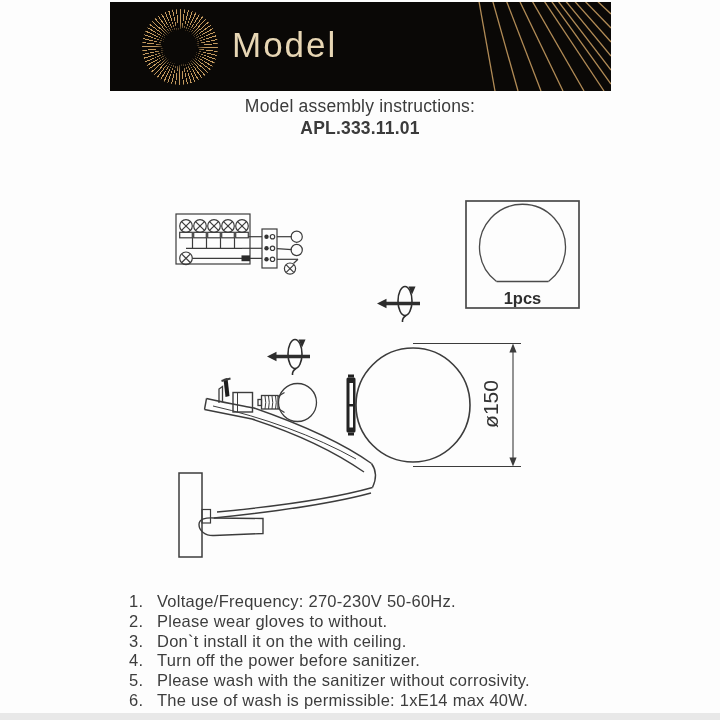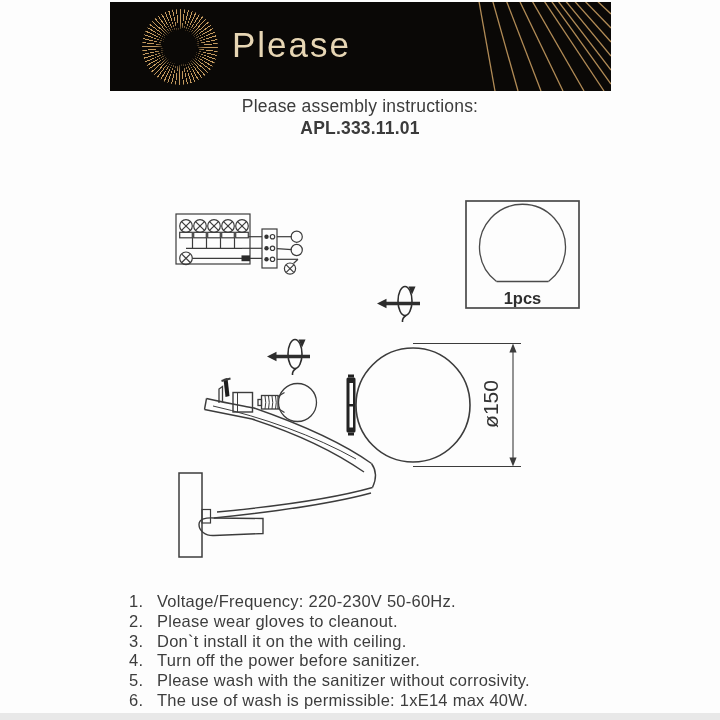--- a/index.html
+++ b/index.html
@@ -58,24 +58,24 @@
       <line x1="345" y1="-135" x2="501" y2="68"></line>
       <line x1="345" y1="-135" x2="501" y2="82"></line>
       <line x1="345" y1="-135" x2="494" y2="89"></line>
       <line x1="345" y1="-135" x2="474" y2="89"></line>
       <line x1="345" y1="-135" x2="453" y2="89"></line>
       <line x1="345" y1="-135" x2="431" y2="89"></line>
       <line x1="345" y1="-135" x2="408" y2="89"></line>
       <line x1="345" y1="-135" x2="385" y2="89"></line>
     </g>
   </svg>
-  <div class="brand">Please</div>
+  <div class="brand">Model</div>
 </div>
 
-<div class="title">Please assembly instructions:</div>
+<div class="title">Model assembly instructions:</div>
 <div class="model">APL.333.11.01</div>
 
 <svg class="diagram" width="720" height="720" viewBox="0 0 720 720">
   <defs>
     <g id="screw-icon" fill="none" stroke="#2e2e2e">
       <ellipse cx="0" cy="-2" rx="7" ry="14.5" stroke-width="1.6"></ellipse>
       <path d="M 1,12.5 q -4,2.5 -3.5,6.5" stroke-width="1.6"></path>
       <polygon points="7,-8.5 3.5,-16.5 10.5,-16.5" fill="#2c2c2c" stroke="none"></polygon>
       <line x1="-20" y1="0.5" x2="15" y2="0.5" stroke-width="3.4"></line>
       <polygon points="-28,0.5 -18.5,-4.2 -18.5,5.2" fill="#2c2c2c" stroke="none"></polygon>
@@ -209,25 +209,25 @@
 
   <g fill="none" stroke="#3c3c3c">
     <rect x="179" y="473" width="23" height="84" stroke-width="1.5"></rect>
     <rect x="202" y="509.5" width="8.5" height="13.5" stroke-width="1.2"></rect>
   </g>
 </svg>
 
 <div class="instructions">
   <div class="li">
     <span class="num">1.</span>
-    <span class="txt">Voltage/Frequency: 220-230V 50-60Hz.</span>
+    <span class="txt">Voltage/Frequency: 270-230V 50-60Hz.</span>
   </div>
   <div class="li">
     <span class="num">2.</span>
-    <span class="txt">Please wear gloves to cleanout.</span>
+    <span class="txt">Please wear gloves to without.</span>
   </div>
   <div class="li">
     <span class="num">3.</span>
     <span class="txt">Don`t install it on the with ceiling.</span>
   </div>
   <div class="li">
     <span class="num">4.</span>
     <span class="txt">Turn off the power before sanitizer.</span>
   </div>
   <div class="li">

